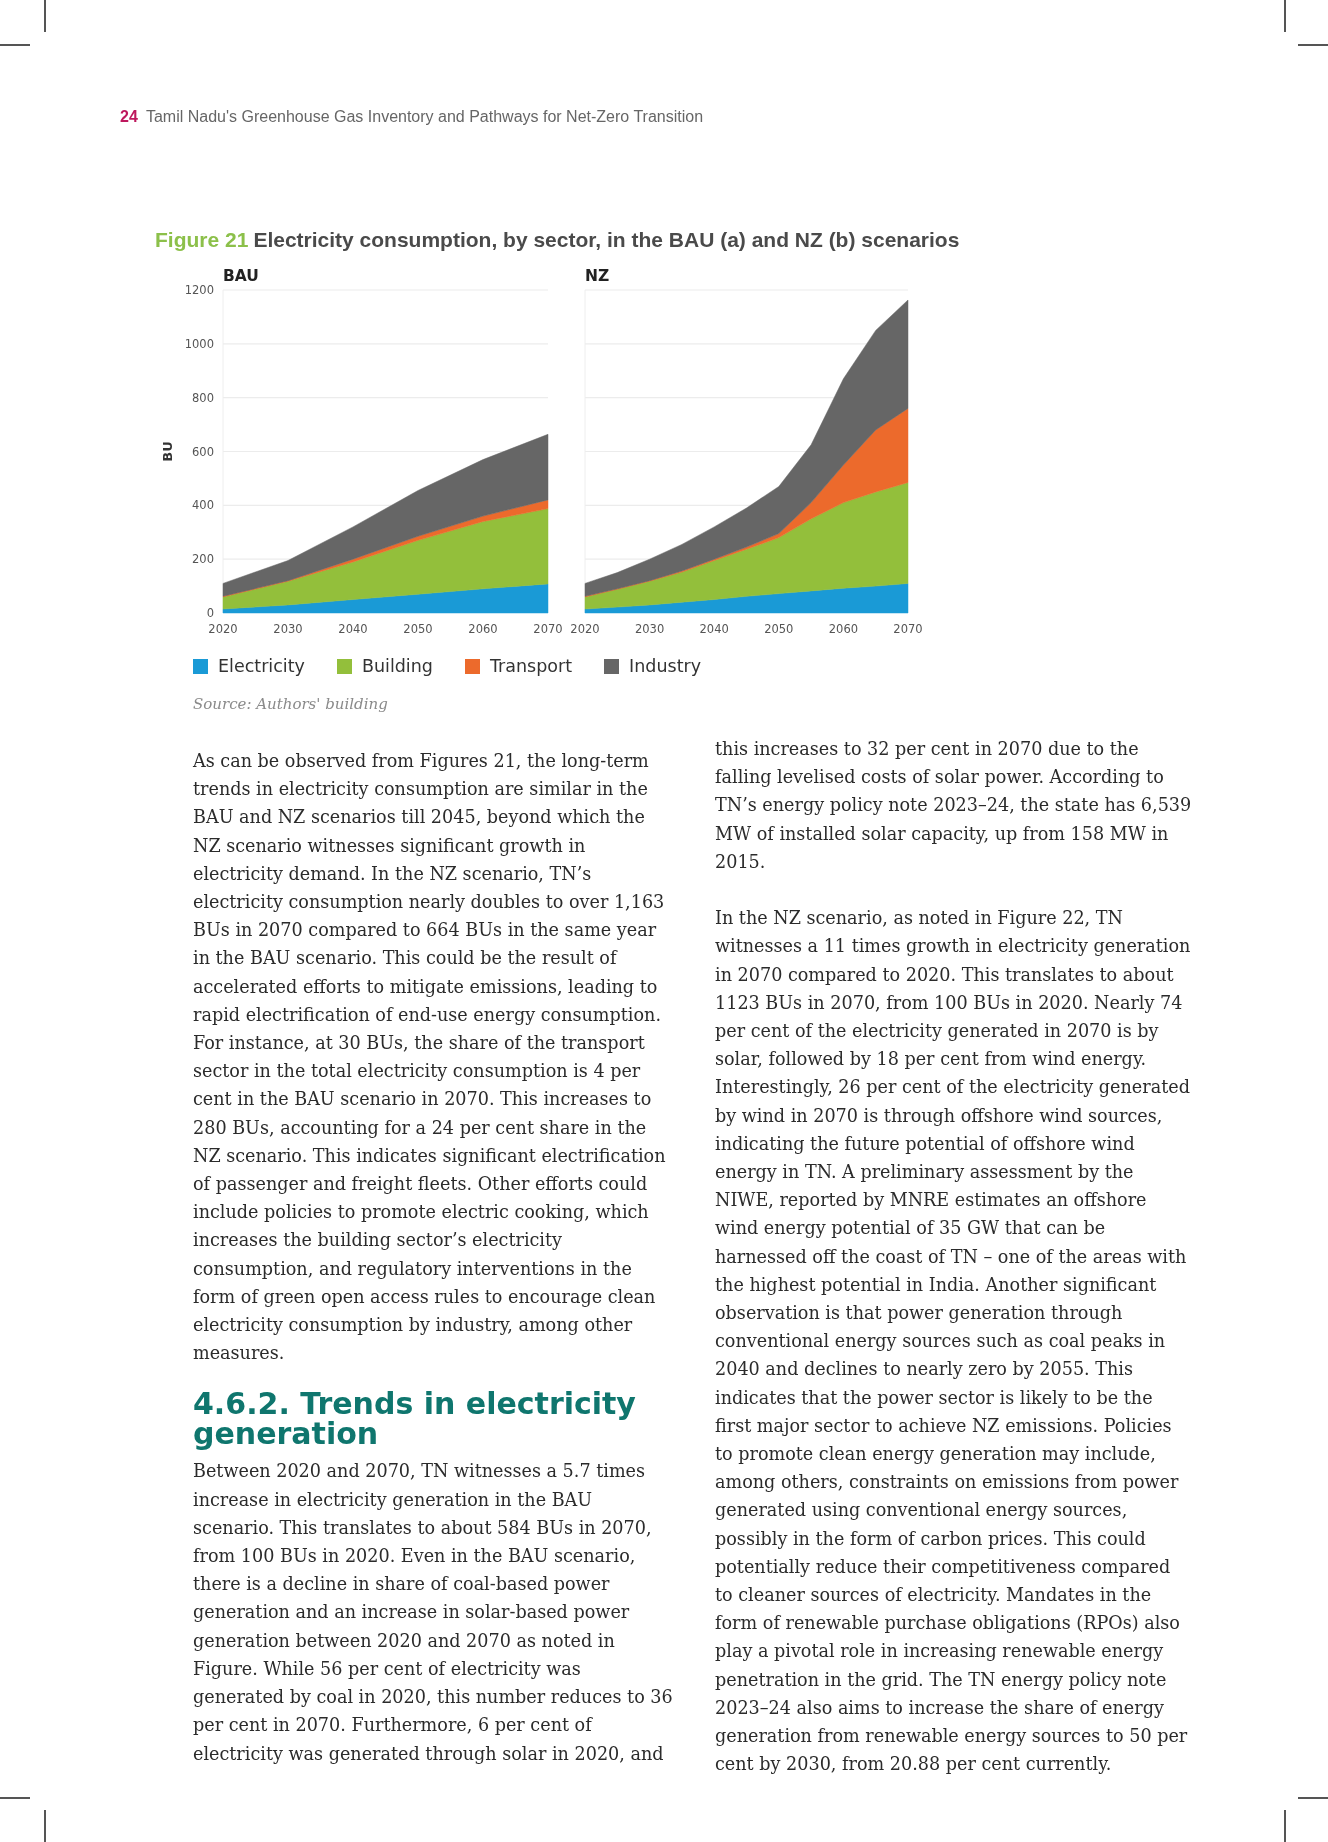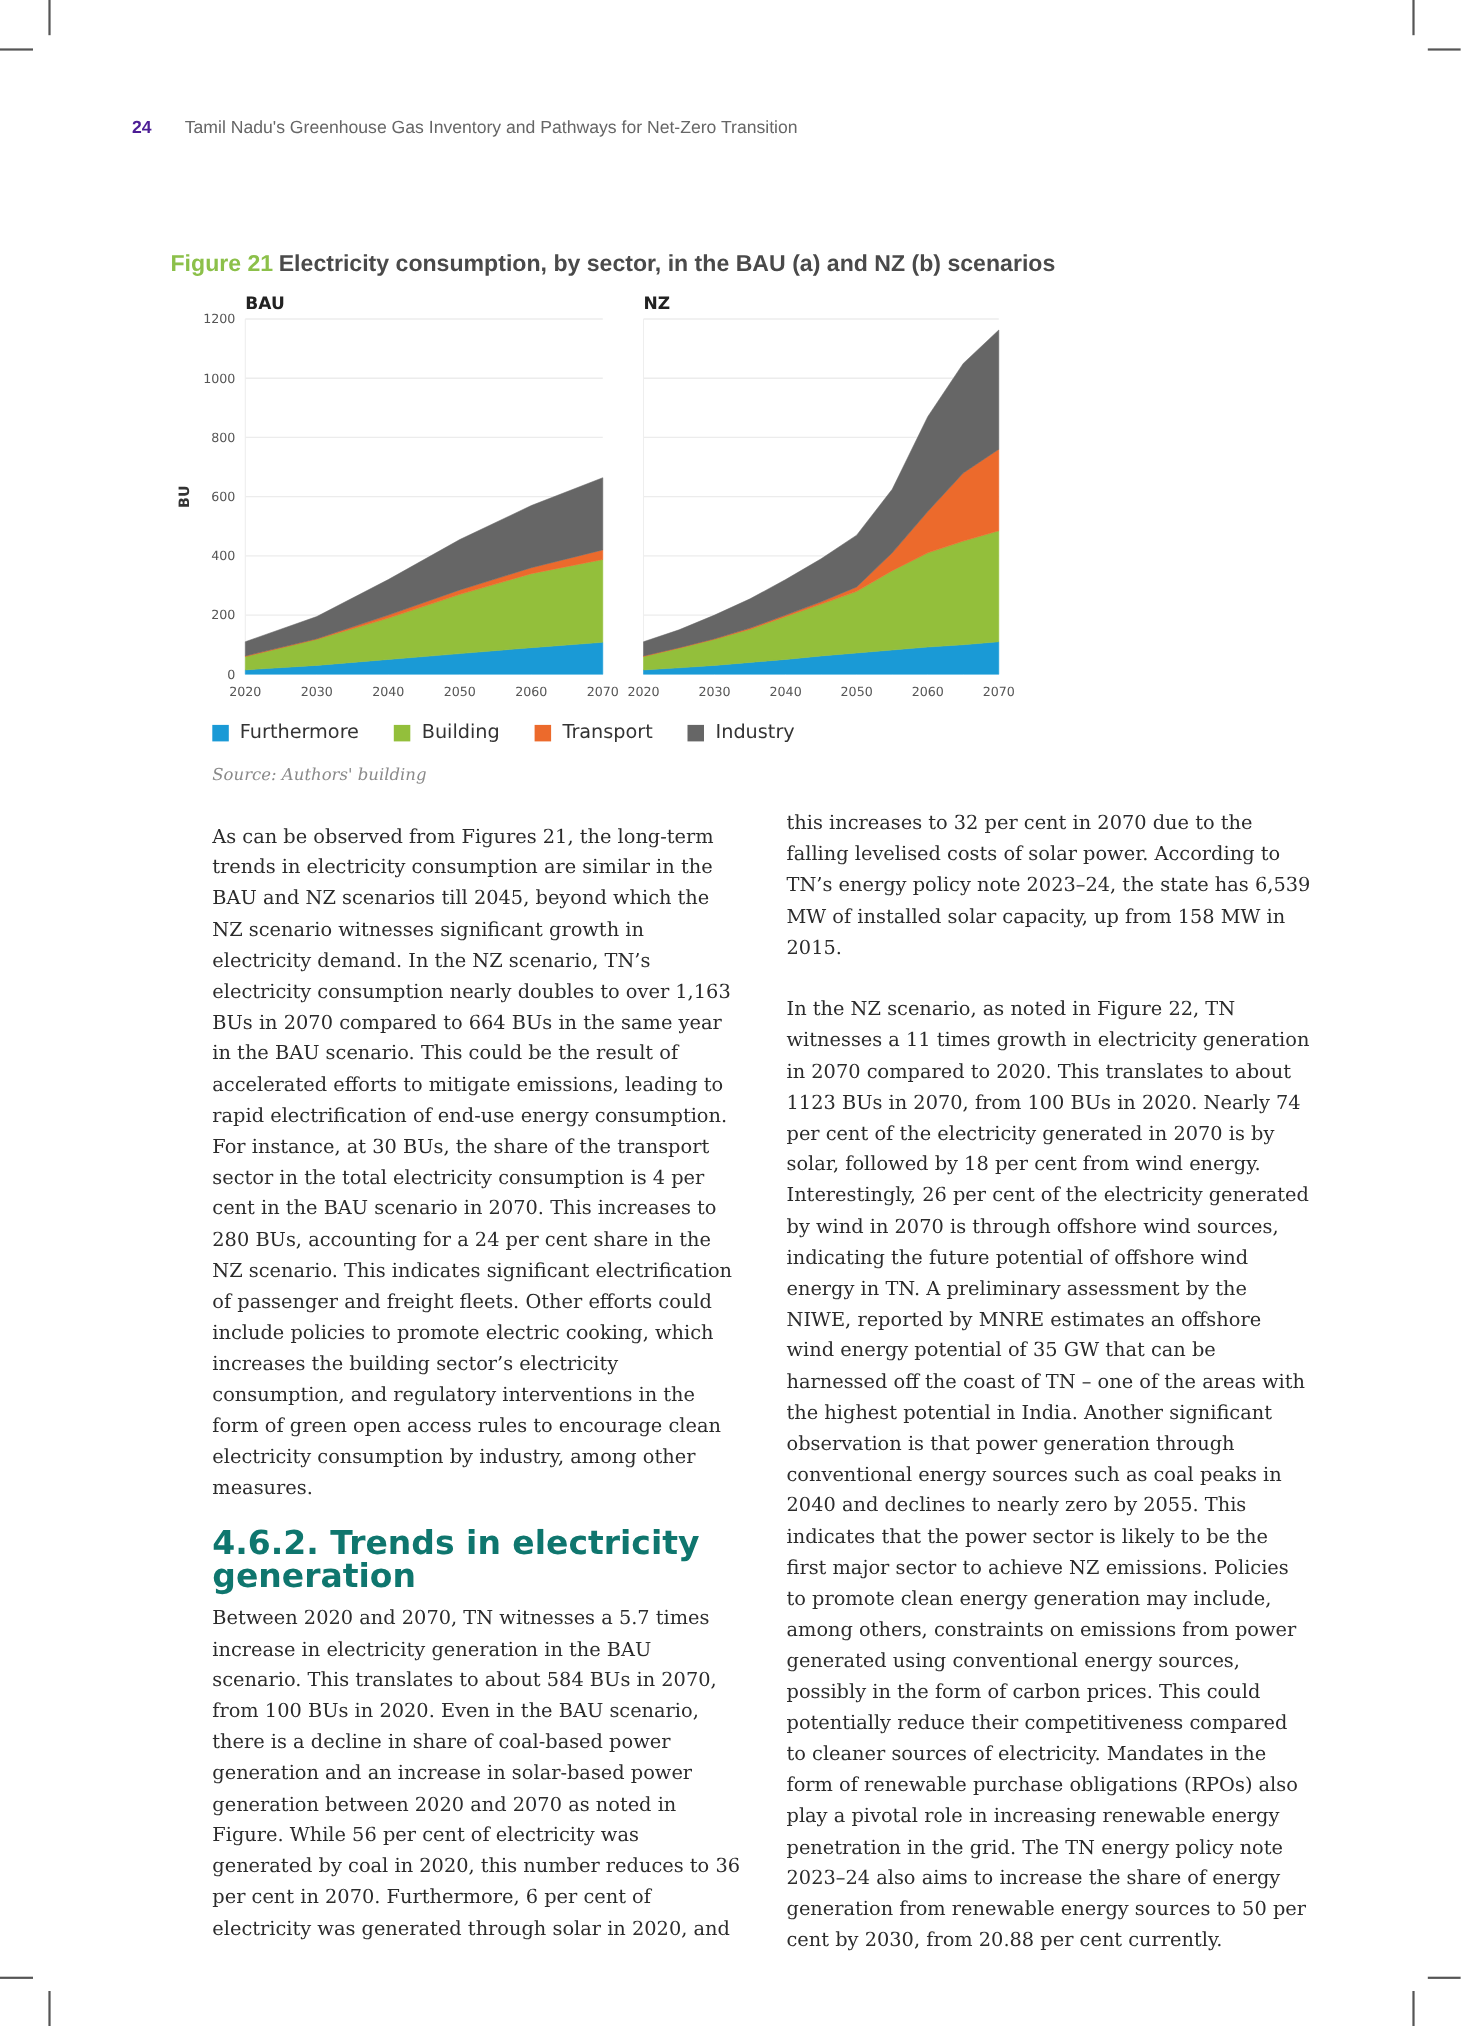--- a/index.html
+++ b/index.html
@@ -1,19 +1,19 @@
 <!DOCTYPE html>
 <html><head>
 <meta charset="utf-8">
 <style>
   html, body { margin: 0; padding: 0; background: #ffffff; }
   body { width: 1328px; height: 1842px; position: relative; overflow: hidden; font-family: "Liberation Sans", sans-serif; color: #2b2b2b; }
   .crop { position: absolute; background: #555; }
   .hdr { position: absolute; top: 108px; left: 120px; font-size: 16px; color: #666; font-family: "Liberation Sans", sans-serif; white-space: nowrap; }
-  .hdr .pg { color: #4c1d95; font-weight: bold; margin-right: 26px; }
+  .hdr .pg { color: #be185d; font-weight: bold; margin-right: 4px; }
   .fig-title { position: absolute; top: 228px; left: 155px; font-size: 21px; font-weight: bold; color: #4a4a4a; white-space: nowrap; font-family: "Liberation Sans", sans-serif; }
   .fig-title .lbl { color: #8cc04a; margin-right: 5px; }
   #chart { position: absolute; left: 0; top: 0; width: 1328px; height: 760px; }
   .legend { position: absolute; top: 656px; left: 193px; display: flex; gap: 0; font-size: 17.5px; color: #333; font-family: "DejaVu Sans", sans-serif; }
   .legend .item { display: flex; align-items: center; margin-right: 32px; }
   .legend .sw { width: 15px; height: 15px; margin-right: 10px; display: inline-block; }
   .source { position: absolute; top: 695px; left: 193px; font-size: 15px; font-style: italic; color: #8a8a8a; font-family: "DejaVu Serif", serif; }
   .col { position: absolute; width: 480px; font-family: "DejaVu Serif", serif; font-size: 17.6px; line-height: 28.2px; color: #2b2b2b; }
   .col p { margin: 0; }
   .col .gap { height: 28.2px; }
@@ -88,21 +88,21 @@
     <text x="649.6" y="633" text-anchor="middle" class="axis-text">2030</text>
     <text x="714.2" y="633" text-anchor="middle" class="axis-text">2040</text>
     <text x="778.8" y="633" text-anchor="middle" class="axis-text">2050</text>
     <text x="843.4000000000001" y="633" text-anchor="middle" class="axis-text">2060</text>
     <text x="908" y="633" text-anchor="middle" class="axis-text">2070</text>
   </svg>
 
 <div class="legend">
   <div class="item">
     <span class="sw" style="background:#1a9ad6"></span>
-    <span>Furthermore</span>
+    <span>Electricity</span>
   </div>
   <div class="item">
     <span class="sw" style="background:#93bf3b"></span>
     <span>Building</span>
   </div>
   <div class="item">
     <span class="sw" style="background:#ec6a2c"></span>
     <span>Transport</span>
   </div>
   <div class="item">

